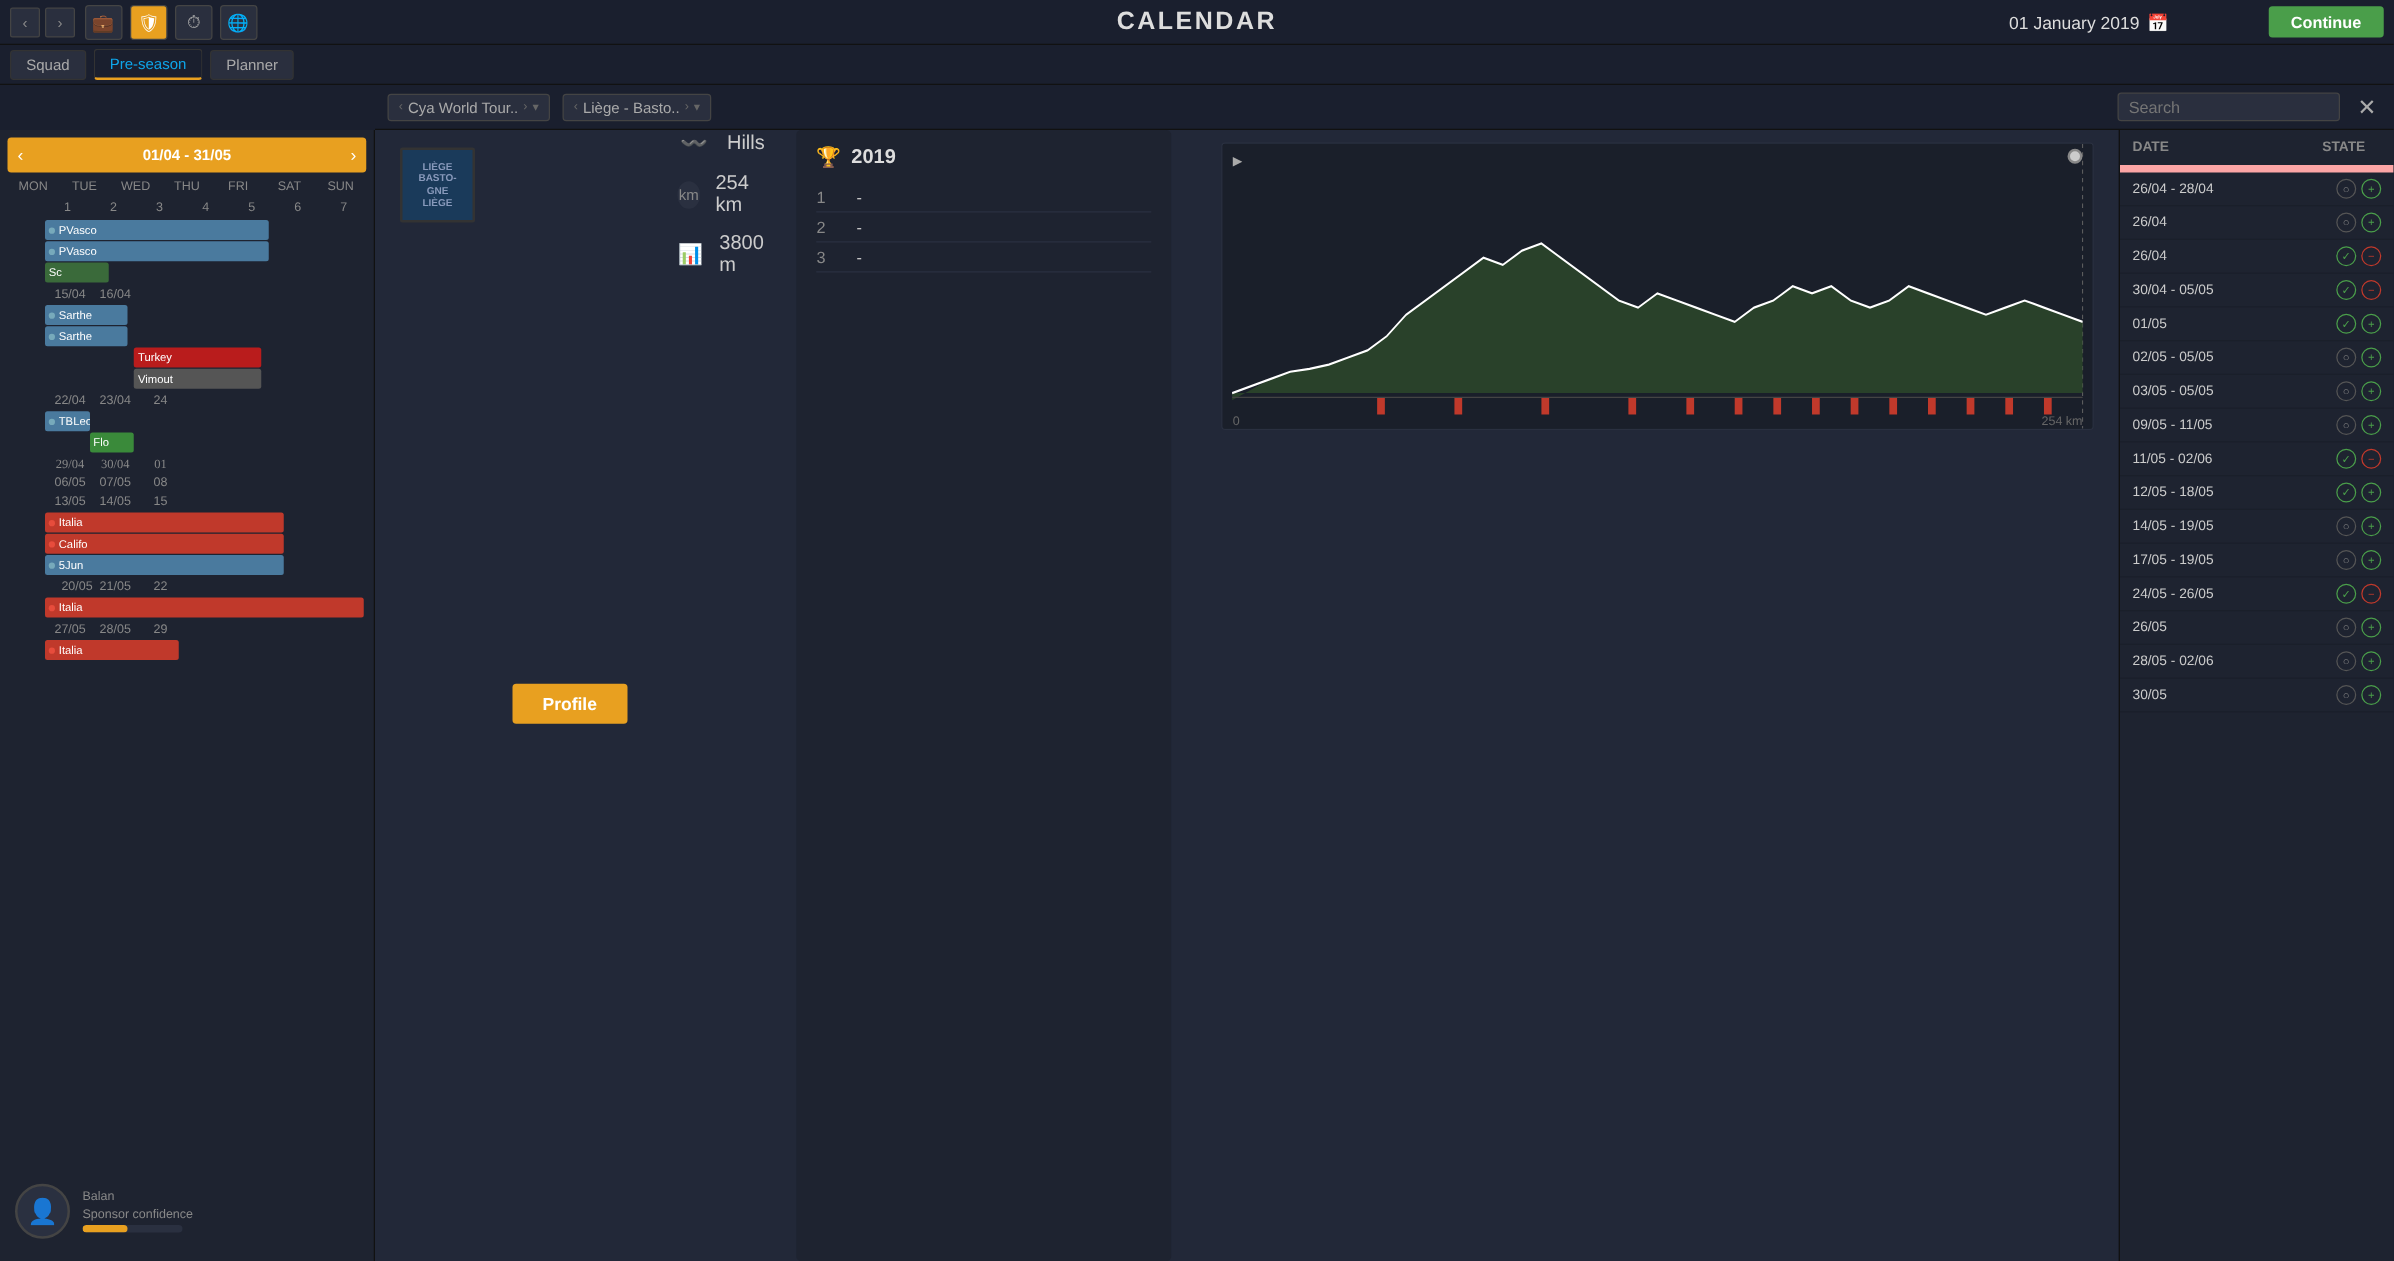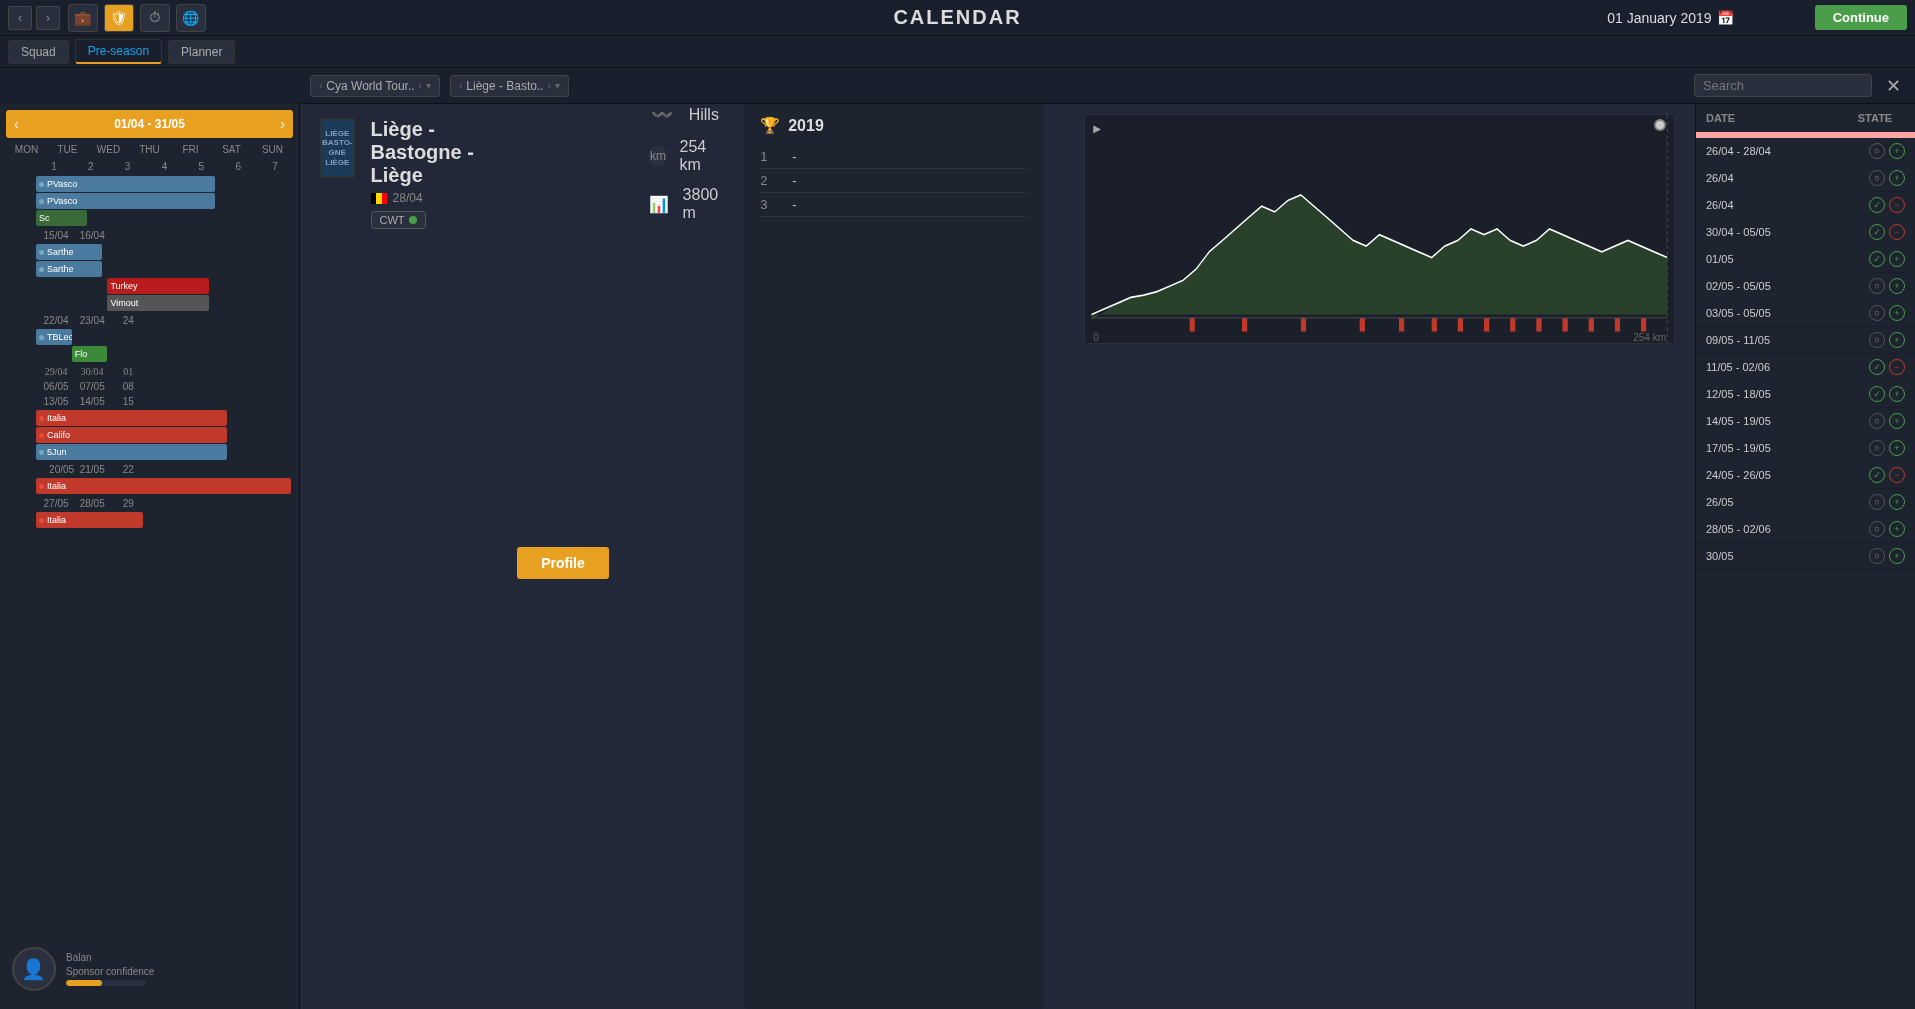--- a/index.html
+++ b/index.html
@@ -541,31 +541,20 @@
       </div>
     </div>
   </div>
 
   <div class="modal-panel">
 
     <div style="display:flex; align-items:flex-start; padding: 14px 20px 8px;">
       <div class="race-logo">
         LIÈGE<br>BASTO-<br>GNE<br>LIÈGE
       </div>
-      <div style="margin-left:16px;">
-        <div class="race-name">Liège - Bastogne - Liège</div>
-        <div class="race-flag-date">
-          <span class="flag flag-be"></span>
-          <span>28/04</span>
-        </div>
-        <div class="cwt-badge">
-          <span>CWT</span>
-          <div class="cwt-dot"></div>
-        </div>
-      </div>
       <button class="profile-btn" style="margin-left:30px; margin-top:6px;">Profile</button>
     </div>
 
     <div class="results-section">
 
       <div class="race-meta">
         <div class="detail-row">
           <div class="detail-icon">〰️</div>
           <div class="detail-text">Hills</div>
         </div>

